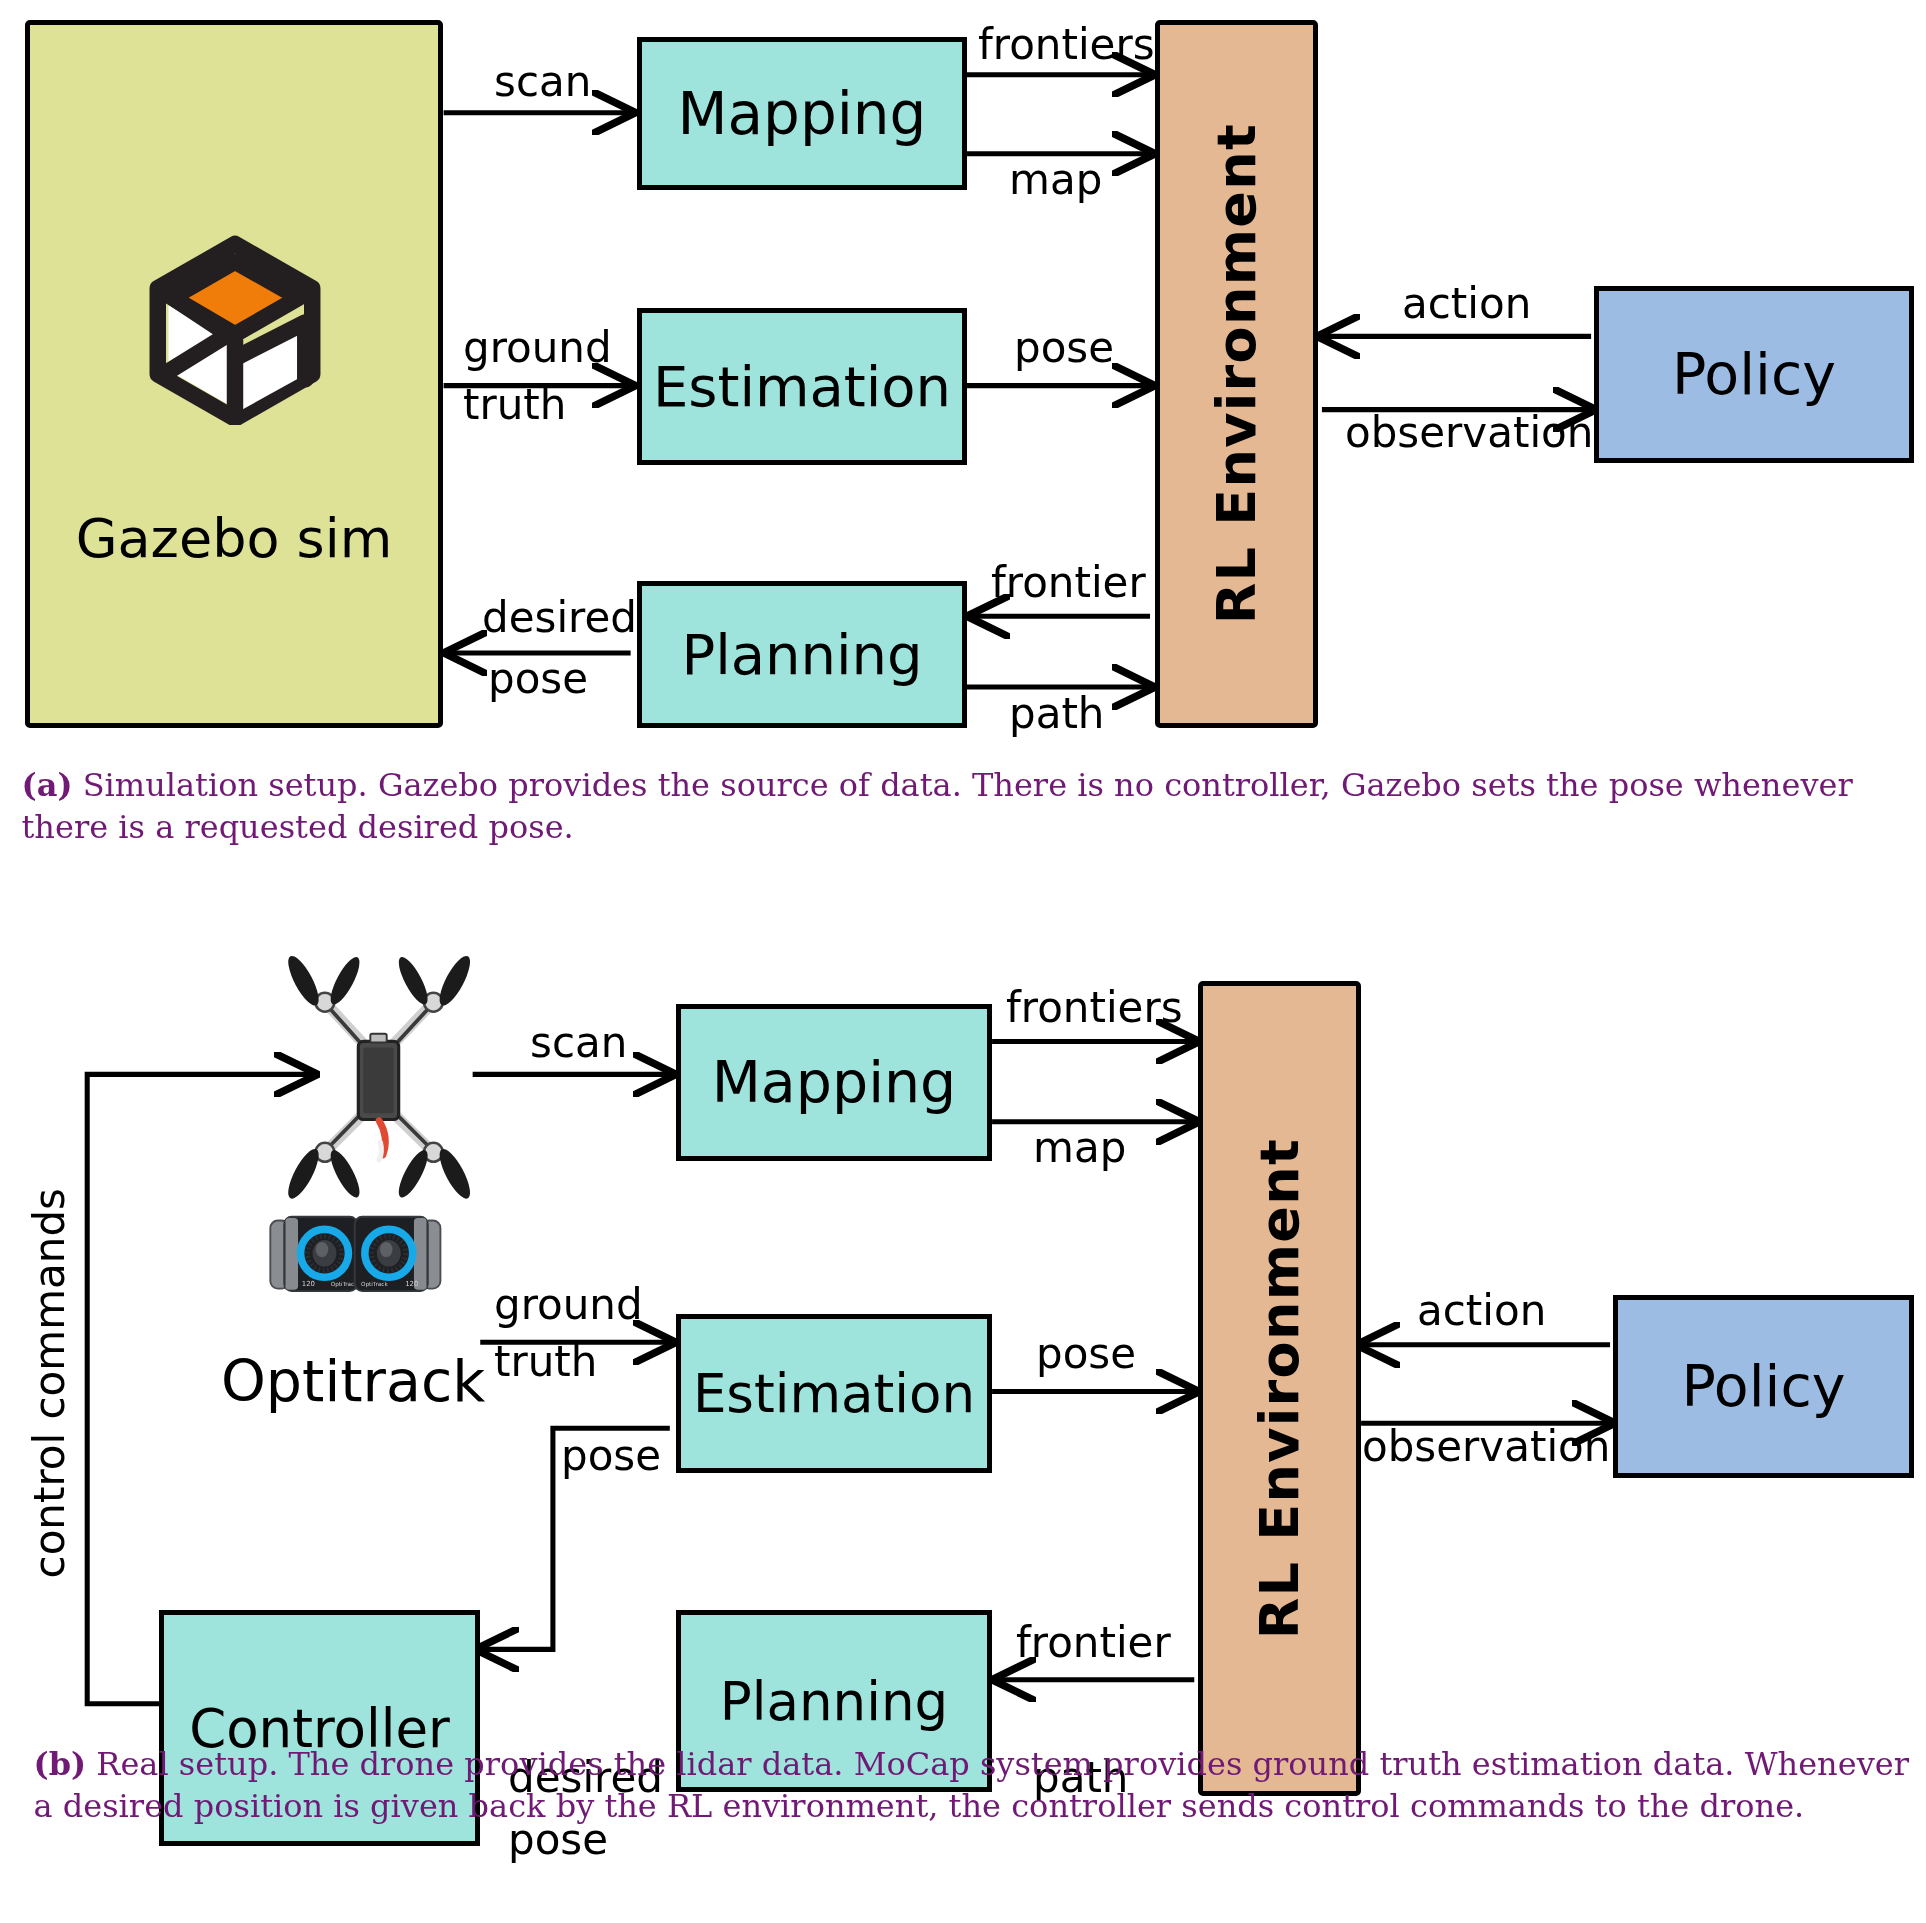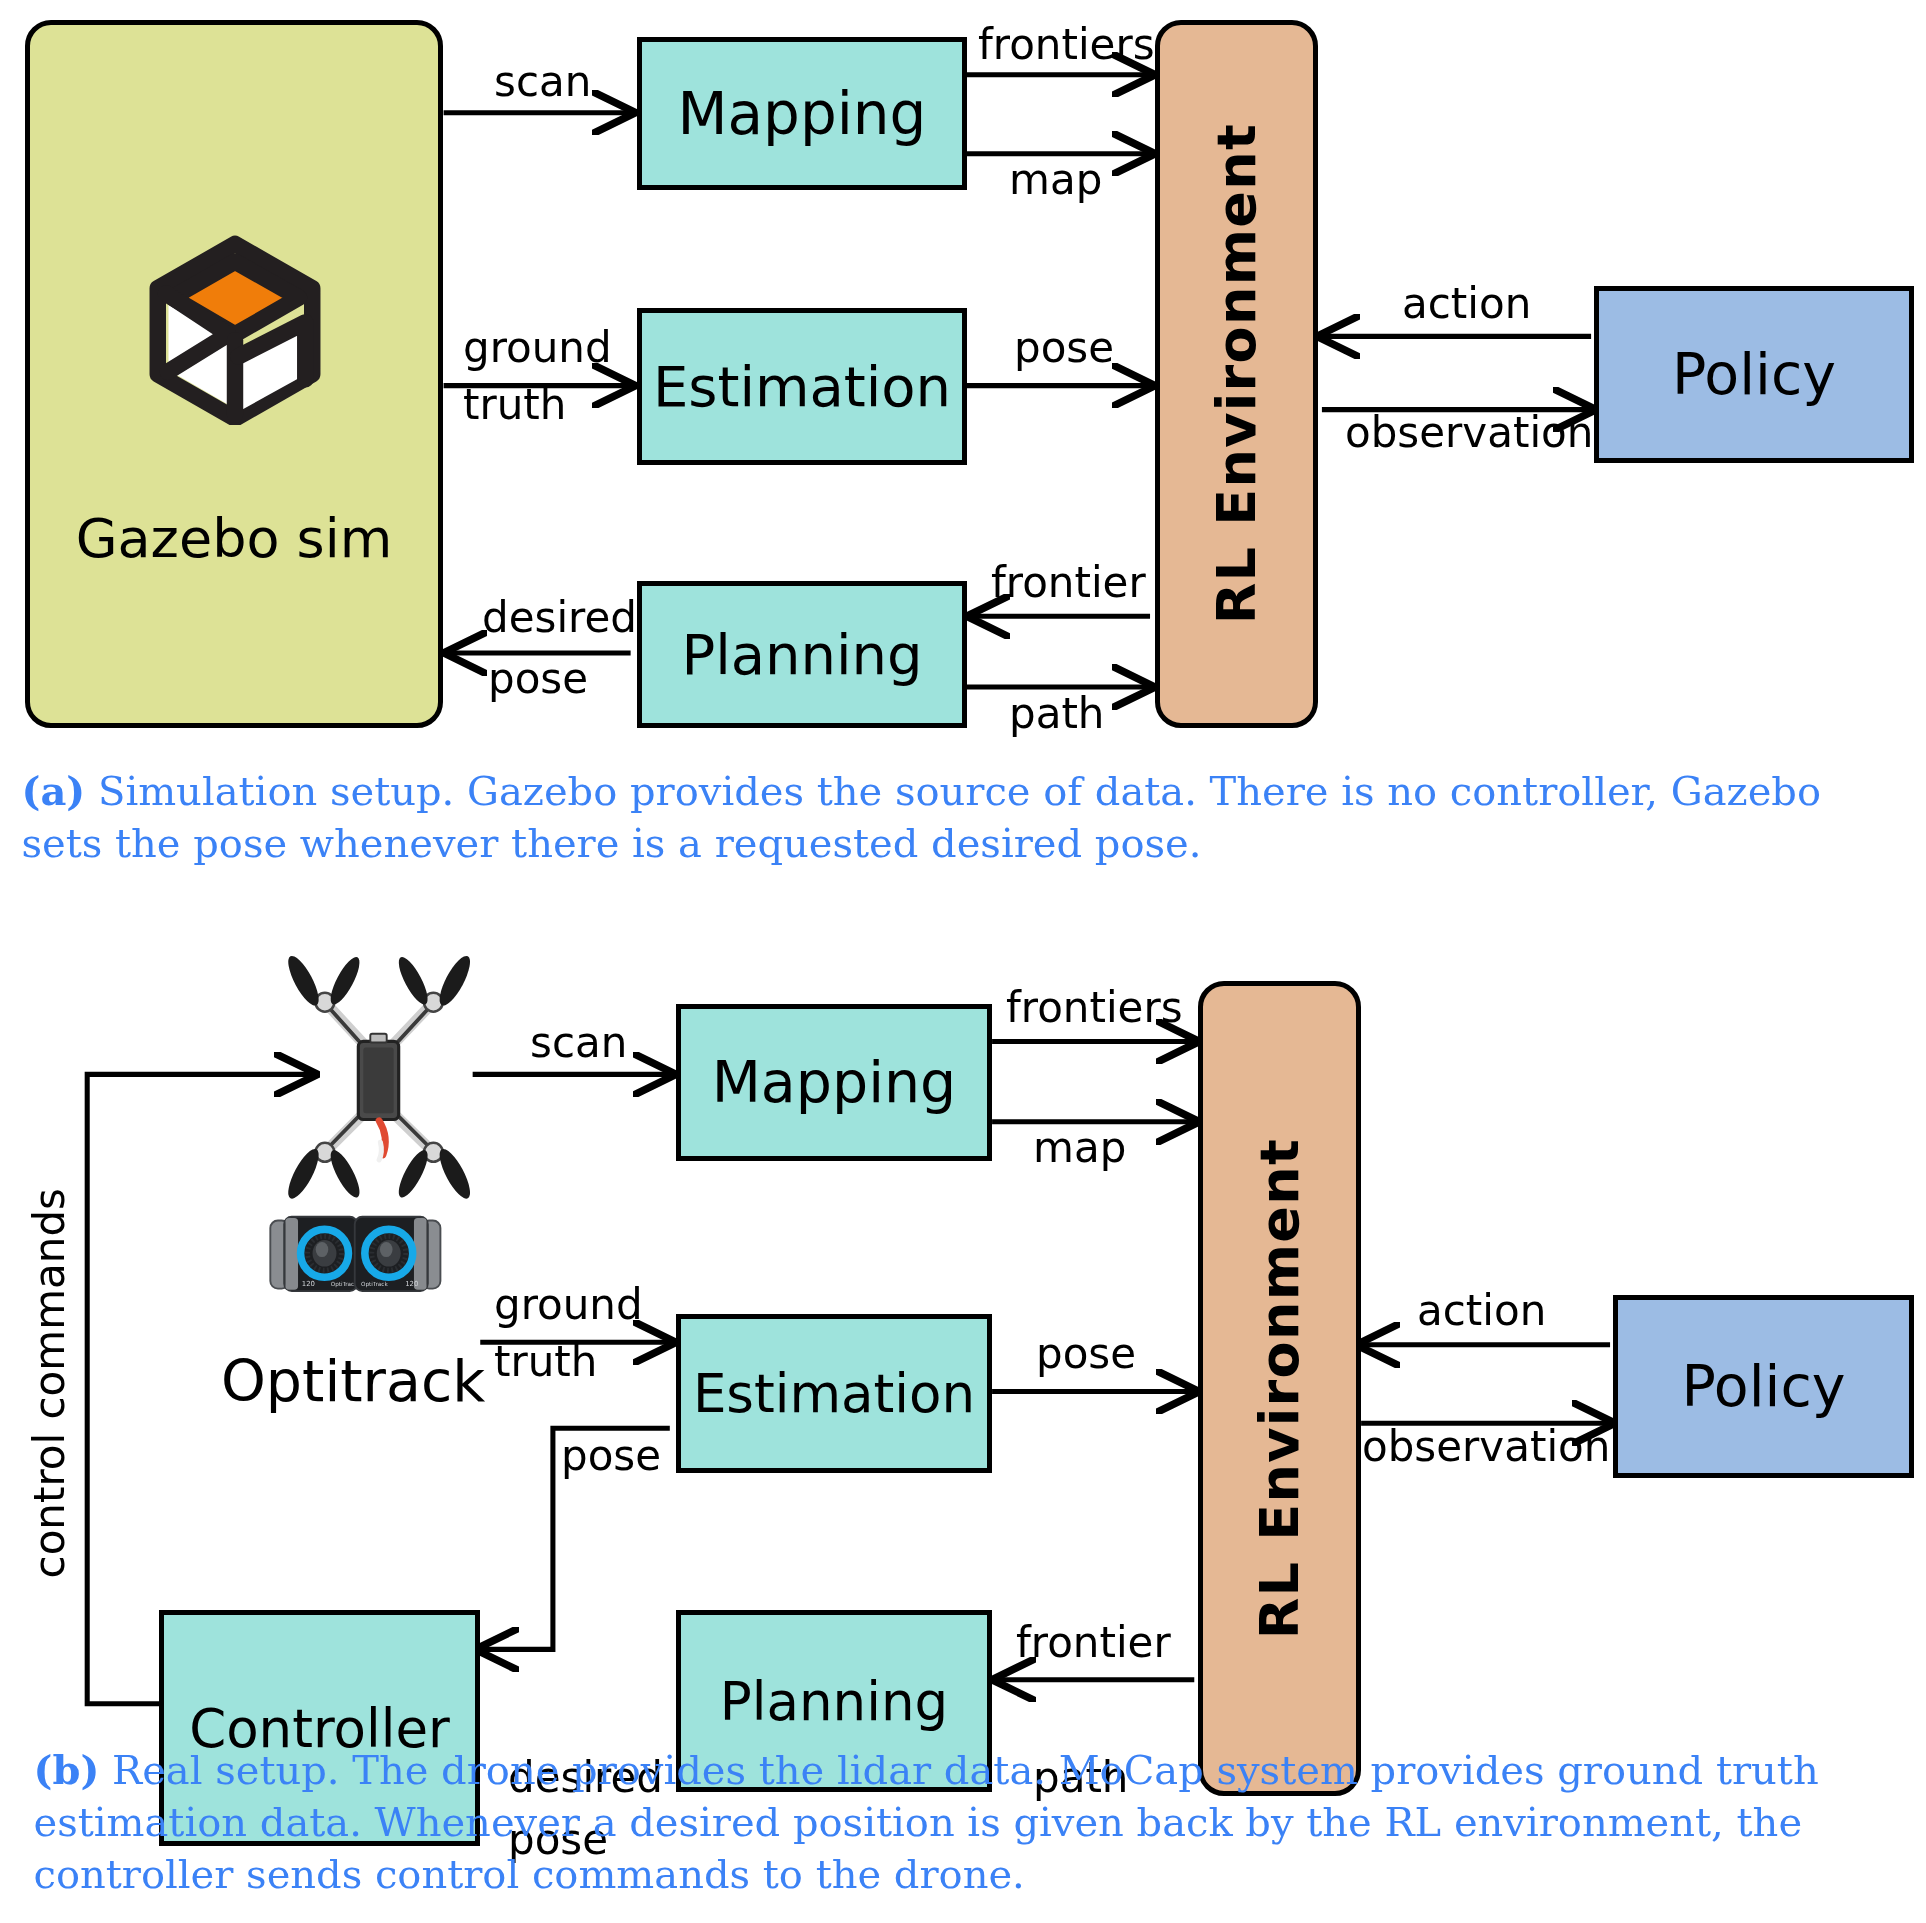--- a/index.html
+++ b/index.html
@@ -5,30 +5,30 @@
   html,body{margin:0;padding:0;background:#ffffff;}
   body{width:1926px;height:1924px;font-family:"DejaVu Sans",sans-serif;color:#000;}
   #root{position:relative;width:1926px;height:1924px;overflow:hidden;background:#fff;}
 
   .panel{position:absolute;left:0;width:1926px;}
   .svgwrap{position:absolute;left:0;top:0;}
 
   .box{position:absolute;box-sizing:border-box;border:5.7px solid #000;
        display:flex;align-items:center;justify-content:center;
        font-family:"DejaVu Sans",sans-serif;color:#000;line-height:1;}
-  .box.rounded{border-radius:26px;}
+  .box.rounded{border-radius:5px;}
 
   .lbl{position:absolute;font-family:"DejaVu Sans",sans-serif;color:#000;
        white-space:nowrap;line-height:1.02;}
 
   .vert{writing-mode:vertical-rl;transform:rotate(180deg);}
 
   .caption{position:absolute;left:21.5px;width:1889px;
-           font-family:"DejaVu Serif",serif;font-size:40px;line-height:1.30;
-           color:#3b82f6;text-align:left;}
+           font-family:"DejaVu Serif",serif;font-size:32px;line-height:1.30;
+           color:#701a75;text-align:left;}
   .caption b{font-weight:bold;}
 
   .logo{position:absolute;}
   .drone{position:absolute;}
   .cams{position:absolute;}
 </style>
 </head>
 <body>
 
 <div id="root">

